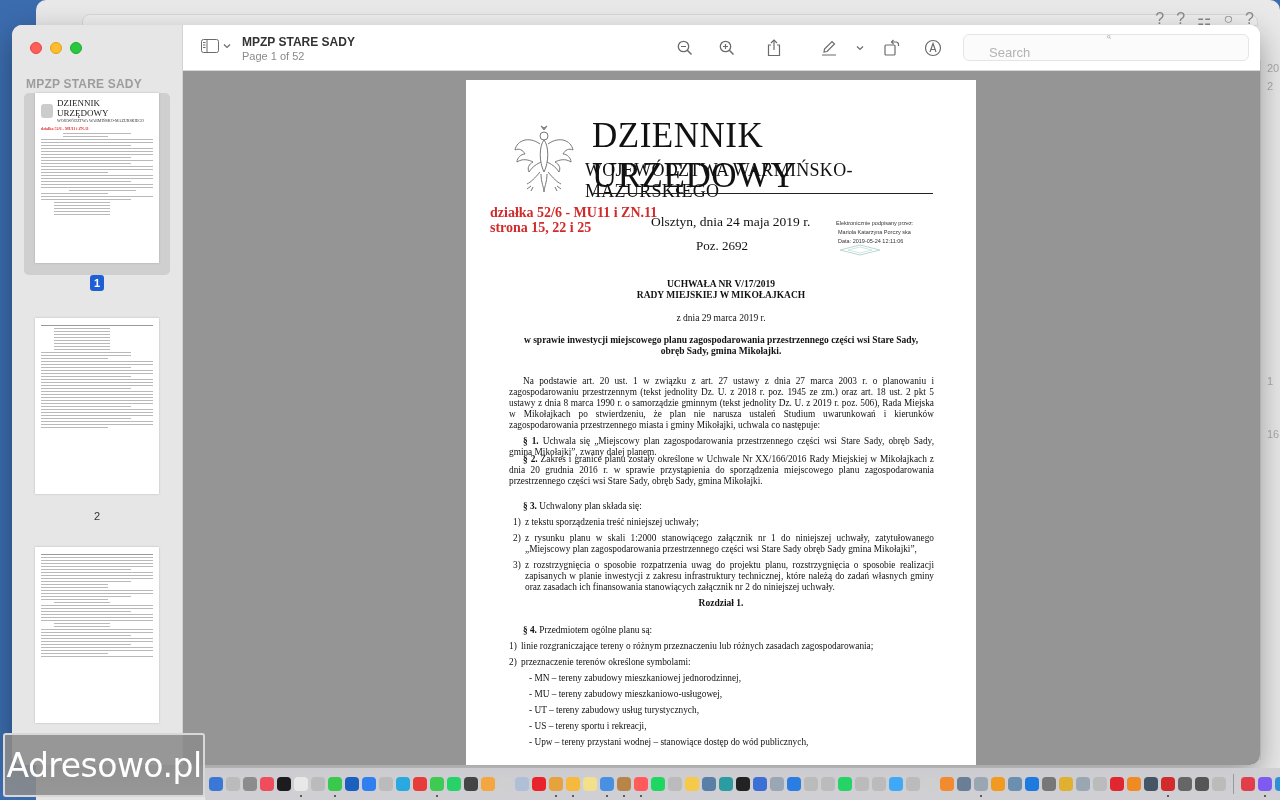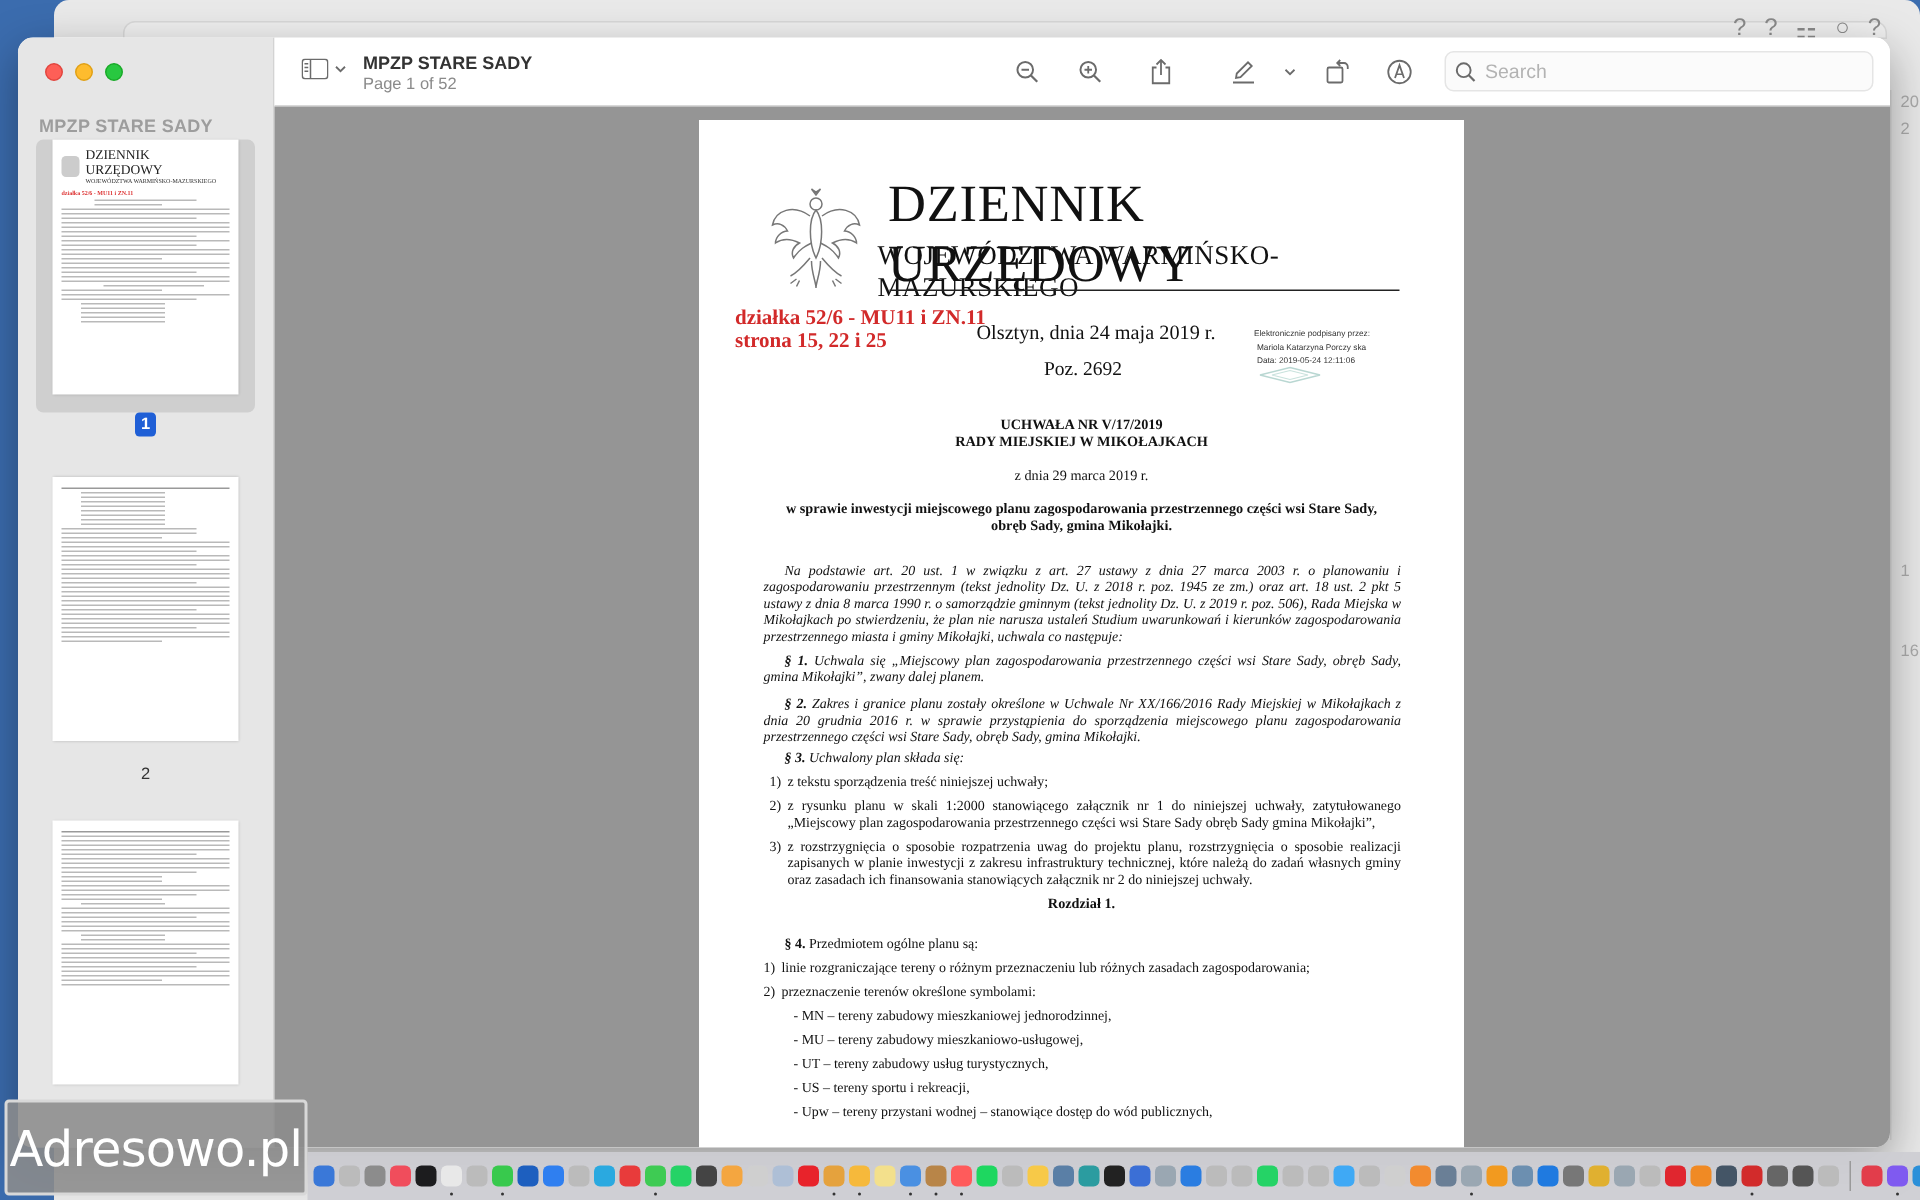--- a/index.html
+++ b/index.html
@@ -94,21 +94,21 @@
     font-size: 11px; color: #8a8a8a;
   }
   .tb-icon {
     position: absolute; top: 12px; width: 22px; height: 22px;
     display: flex; align-items: center; justify-content: center;
   }
   .tb-icon svg { display: block; }
   .search {
     position: absolute; left: 780px; top: 9px; width: 286px; height: 27px;
     border: 1px solid #e5e5e5; border-radius: 6px; background: #fbfbfb;
-    display: flex; align-items: center; padding-left: 6px; gap: 6px;
+    display: flex; align-items: center; padding-left: 6px; gap: 6px; flex-direction: column;
   }
   .search input {
     border: none; outline: none; background: transparent; font-size: 13px;
     color: #333; width: 240px; font-family: "Liberation Sans", sans-serif;
   }
   .search input::placeholder { color: #b3b3b3; }
 
   
   .content {
     position: absolute; left: 171px; top: 46px; right: 0; bottom: 0;
@@ -144,21 +144,21 @@
   .sig-stamp {
     position: absolute; left: 372px; top: 164px; width: 44px; height: 12px;
   }
   .doc-center { position: absolute; left: 0; width: 510px; text-align: center; }
   .bold { font-weight: bold; }
   .t9 { font-size: 9.5px; }
   .para {
     position: absolute; left: 43px; width: 425px; font-size: 9.3px; line-height: 11px;
     text-align: justify;
   }
-  .indent { text-indent: 14px; font-style: italic; }
+  .indent { text-indent: 14px; }
   .list-item { position: absolute; left: 47px; width: 421px; font-size: 9.3px; line-height: 11px; text-align: justify; }
   .list-item .num { position: absolute; left: 0; }
   .list-item .txt { display: block; padding-left: 12px; }
   .dash-item { position: absolute; left: 63px; font-size: 9.3px; }
 
   
   .watermark {
     position: absolute; left: 3px; top: 733px; width: 202px; height: 64px;
     background: rgba(140,140,140,0.88); border: 2px solid #d8d8d8; border-radius: 3px;
     color: #fff; font-size: 33px; font-family: "DejaVu Sans", sans-serif;
@@ -447,21 +447,21 @@
       <div class="doc-center t9" style="top:233px">z dnia 29 marca 2019 r.</div>
       <div class="doc-center bold t9" style="top:255px">w sprawie inwestycji miejscowego planu zagospodarowania przestrzennego części wsi Stare Sady,</div>
       <div class="doc-center bold t9" style="top:266px">obręb Sady, gmina Mikołajki.</div>
 
       <div class="para indent" style="top:296px">Na podstawie art. 20 ust. 1 w związku z art. 27 ustawy z dnia 27 marca 2003 r. o planowaniu i zagospodarowaniu przestrzennym (tekst jednolity Dz. U. z 2018 r. poz. 1945 ze zm.) oraz art. 18 ust. 2 pkt 5 ustawy z dnia 8 marca 1990 r. o samorządzie gminnym (tekst jednolity Dz. U. z 2019 r. poz. 506), Rada Miejska w Mikołajkach po stwierdzeniu, że plan nie narusza ustaleń Studium uwarunkowań i kierunków zagospodarowania przestrzennego miasta i gminy Mikołajki, uchwala co następuje:</div>
 
       <div class="para indent" style="top:356px">
         <b>§ 1.</b>
         <span>Uchwala się „Miejscowy plan zagospodarowania przestrzennego części wsi Stare Sady, obręb Sady, gmina Mikołajki”, zwany dalej planem.</span>
       </div>
-      <div class="para indent" style="top:385px">
+      <div class="para indent" style="top:374px">
         <b>§ 2.</b>
         <span>Zakres i granice planu zostały określone w Uchwale Nr XX/166/2016 Rady Miejskiej w Mikołajkach z dnia 20 grudnia 2016 r. w sprawie przystąpienia do sporządzenia miejscowego planu zagospodarowania przestrzennego części wsi Stare Sady, obręb Sady, gmina Mikołajki.</span>
       </div>
       <div class="para indent" style="top:421px">
         <b>§ 3.</b>
         <span>Uchwalony plan składa się:</span>
       </div>
 
       <div class="list-item" style="top:437px">
         <span class="num">1)</span>

